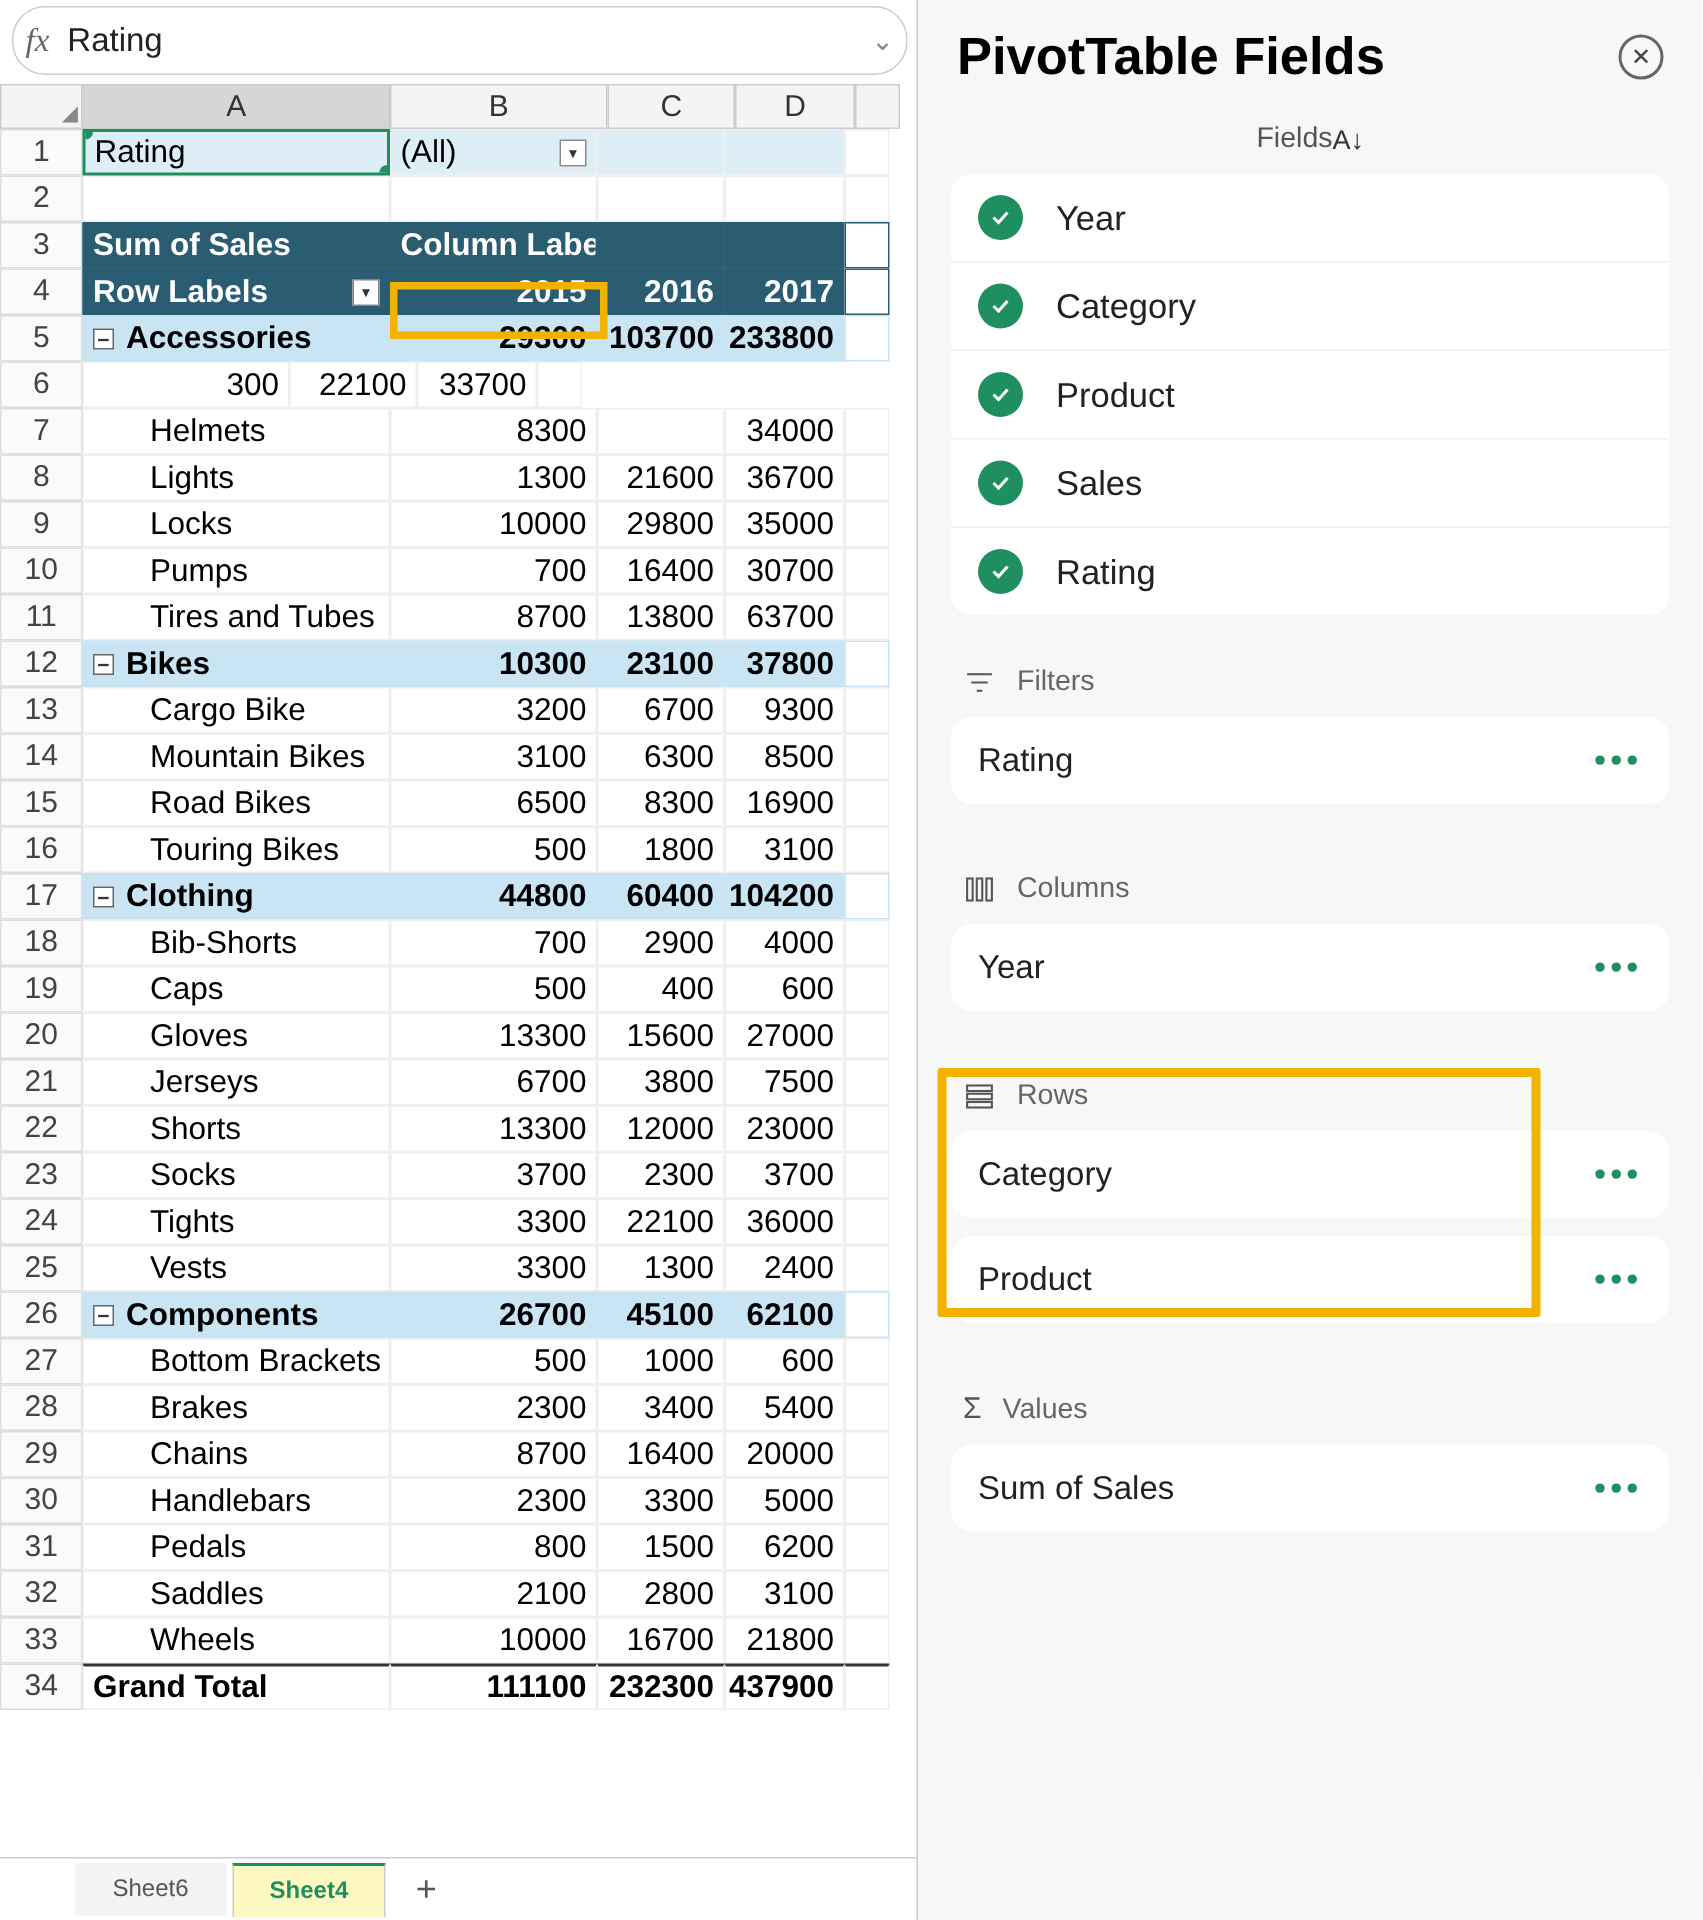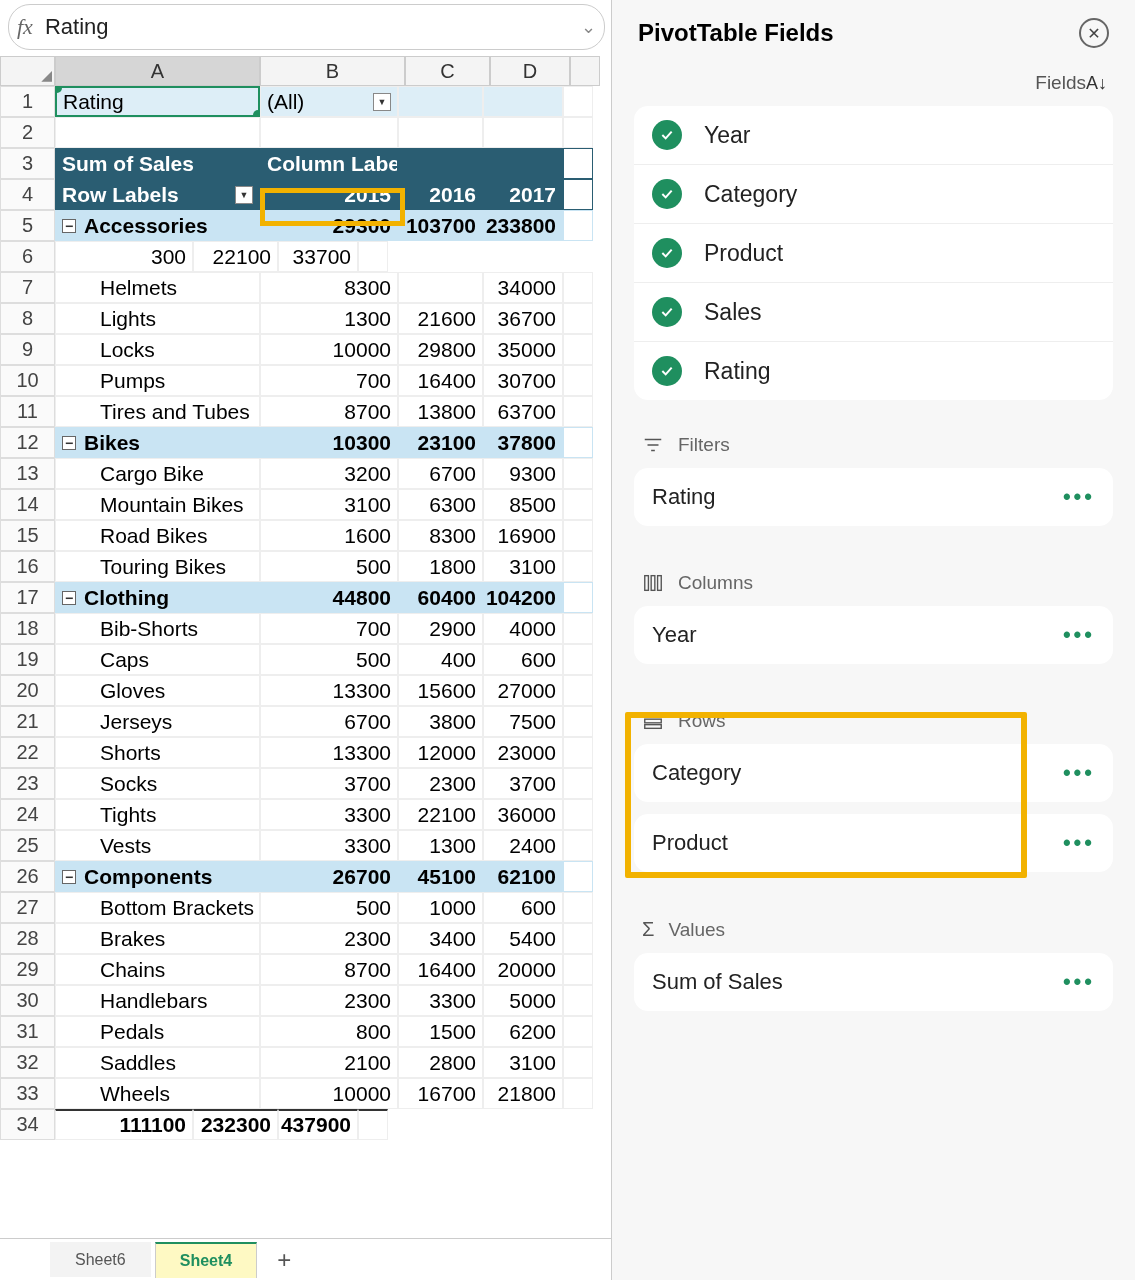--- a/index.html
+++ b/index.html
@@ -169,27 +169,27 @@
     display:flex;
     flex-direction:column;
     position:relative;
   }
   .panel-header {
     display:flex;
     align-items:center;
     justify-content:space-between;
     padding: 8px 4px 18px 4px;
   }
-  .panel-title { font-size:24px; font-weight:600; }
+  .panel-title { font-size:35px; font-weight:600; }
   .close-btn {
     width:30px;height:30px;border:2px solid #666;border-radius:50%;
     display:flex;align-items:center;justify-content:center;font-size:16px;color:#444;
   }
   .section-head {
-    display:flex;align-items:center;justify-content:flex-end;
+    display:flex;align-items:center;justify-content:center;
     font-size:19px;color:#555;padding:6px 6px 12px 6px;
   }
   .sort-icon { font-family:Arial; font-size:18px;color:#333; }
   .fields-box {
     background:#fff;border-radius:14px;
     display:flex;flex-direction:column;
   }
   .field-row {
     display:flex;align-items:center;
     padding:14px 18px;
@@ -373,21 +373,21 @@
           <div class="row-h">14</div>
           <div class="cell cell-A">Mountain Bikes</div>
       <div class="cell cell-B right">3100</div>
       <div class="cell cell-C right">6300</div>
       <div class="cell cell-D right">8500</div>
       <div class="cell cell-E"></div>
         </div>
         <div class="row prod">
           <div class="row-h">15</div>
           <div class="cell cell-A">Road Bikes</div>
-      <div class="cell cell-B right">1600</div>
+      <div class="cell cell-B right">6500</div>
       <div class="cell cell-C right">8300</div>
       <div class="cell cell-D right">16900</div>
       <div class="cell cell-E"></div>
         </div>
         <div class="row prod">
           <div class="row-h">16</div>
           <div class="cell cell-A">Touring Bikes</div>
       <div class="cell cell-B right">500</div>
       <div class="cell cell-C right">1800</div>
       <div class="cell cell-D right">3100</div>
@@ -530,20 +530,21 @@
         <div class="row prod">
           <div class="row-h">33</div>
           <div class="cell cell-A">Wheels</div>
       <div class="cell cell-B right">10000</div>
       <div class="cell cell-C right">16700</div>
       <div class="cell cell-D right">21800</div>
       <div class="cell cell-E"></div>
         </div>
         <div class="row grand">
           <div class="row-h">34</div>
+          <div class="cell cell-A">Grand Total</div>
   <div class="cell cell-B right">111100</div>
   <div class="cell cell-C right">232300</div>
   <div class="cell cell-D right">437900</div>
   <div class="cell cell-E"></div>
         </div>
       </div>
   </div>
   <div class="sheet-tabs">
     <div class="tab">Sheet6</div>
     <div class="tab active">Sheet4</div>

